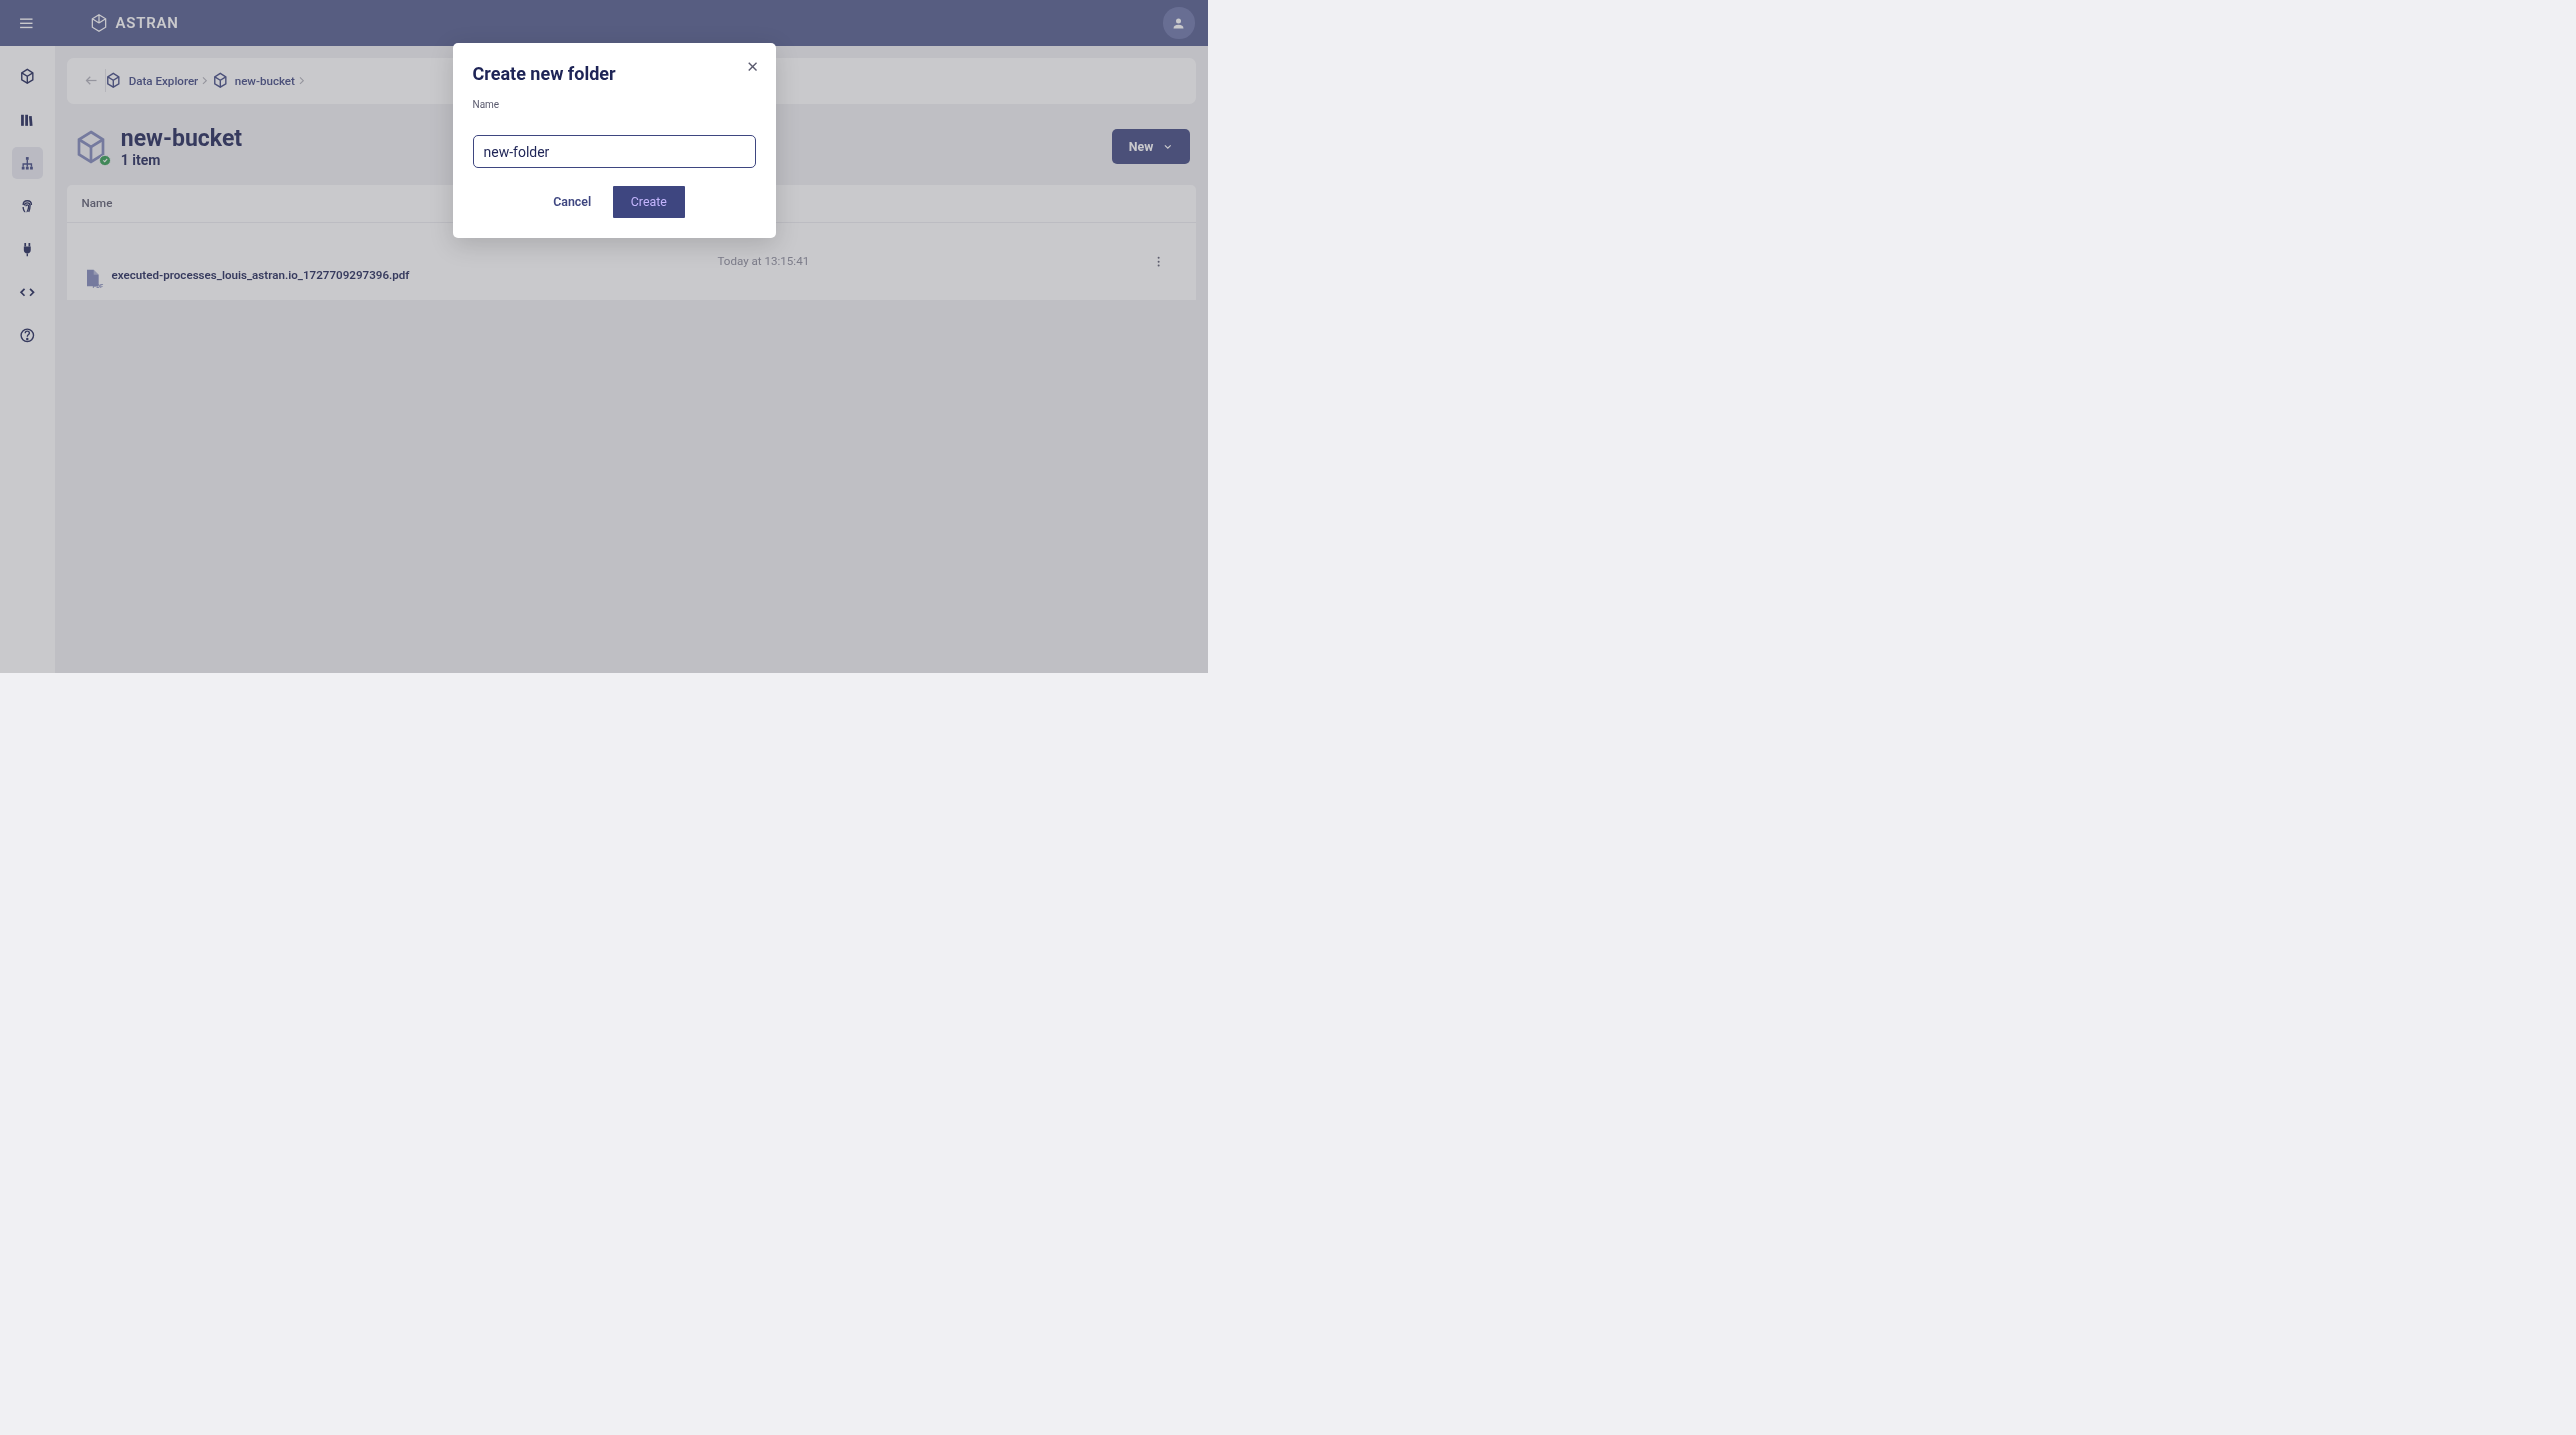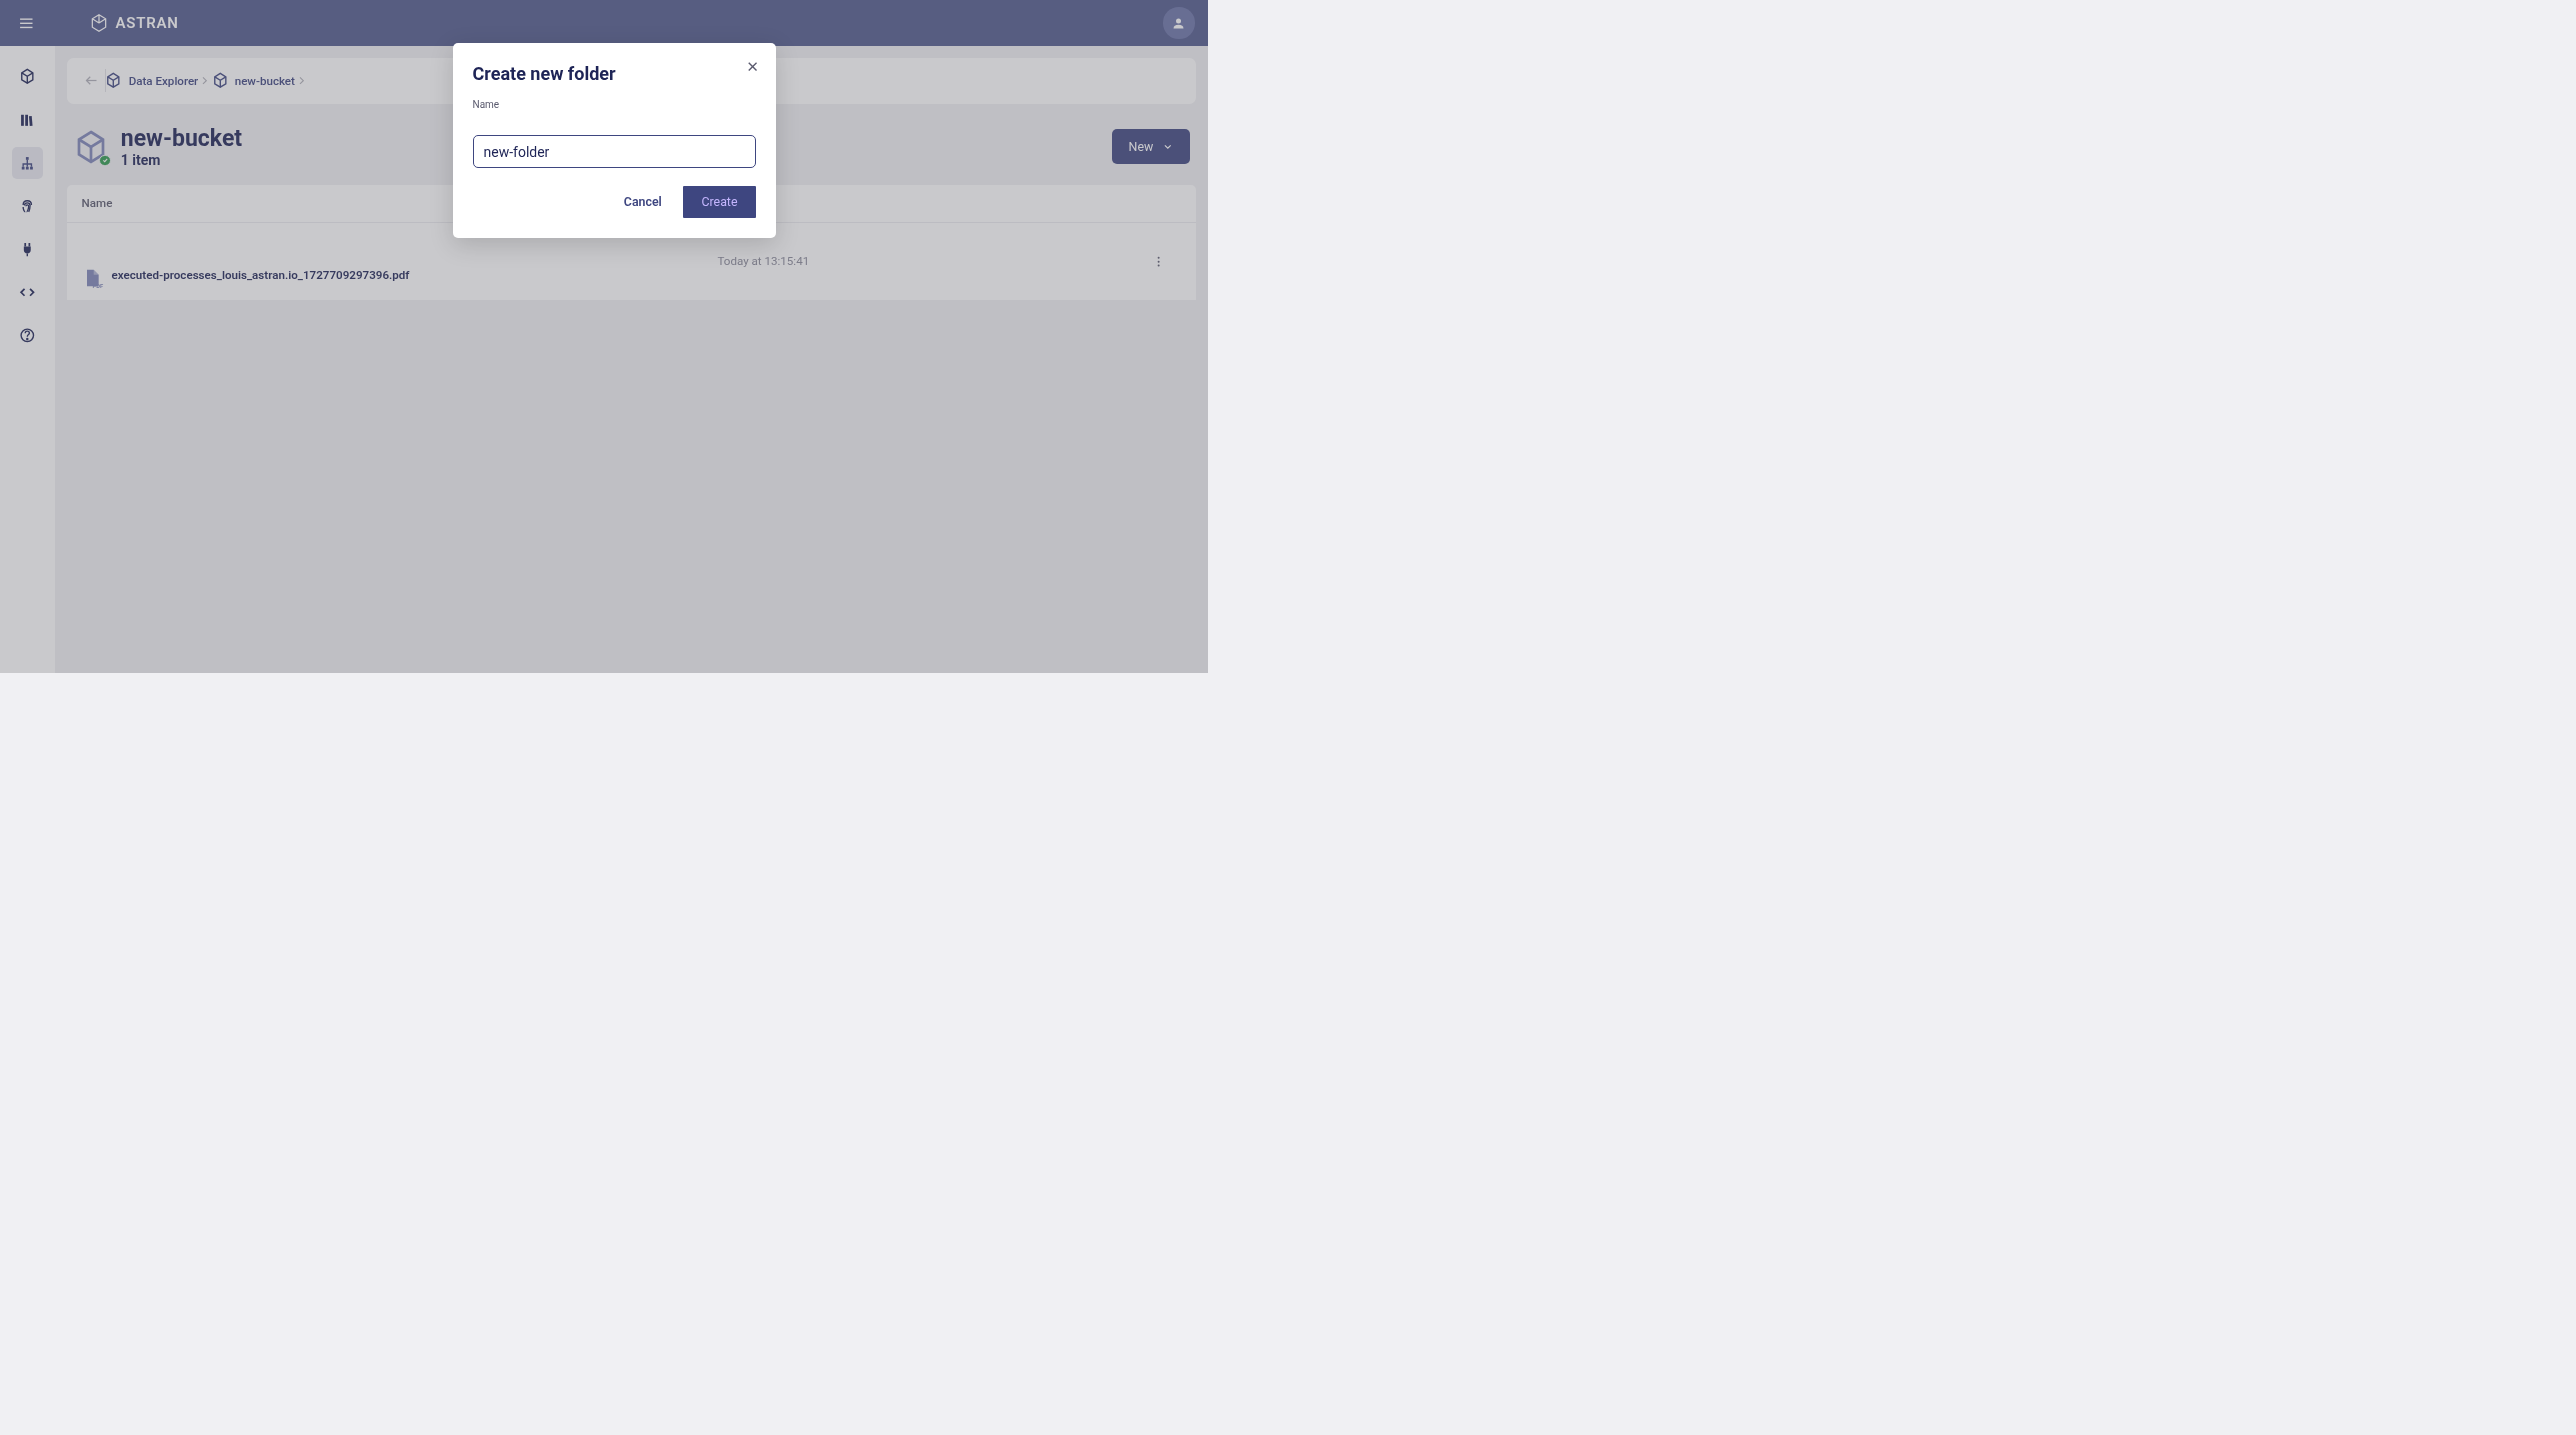--- a/index.html
+++ b/index.html
@@ -200,21 +200,21 @@
       font-weight: 700;
     }
     
     .new-btn {
       background: #3e4680;
       color: white;
       border: none;
       border-radius: 5px;
       padding: 10px 16.6px;
       font-size: 12.4px;
-      font-weight: 400;
+      font-weight: 700;
       display: flex;
       align-items: center;
       gap: 8.3px;
       cursor: pointer;
     }
     
     .table {
       background: white;
       border-radius: 5px 5px 0 0;
       overflow: hidden;
@@ -329,21 +329,21 @@
       border-radius: 5px;
       padding: 7.5px 10px;
       font-size: 14px;
       color: #1e2456;
       outline: none;
       margin-top: 20px;
     }
     
     .modal-footer {
       display: flex;
-      justify-content: flex-end;
+      justify-content: center;
       gap: 11.6px;
       margin-top: 18px;
     }
     
     .btn-cancel {
       background: transparent;
       border: none;
       color: #3e4680;
       font-size: 12.4px;
       font-weight: 600;

